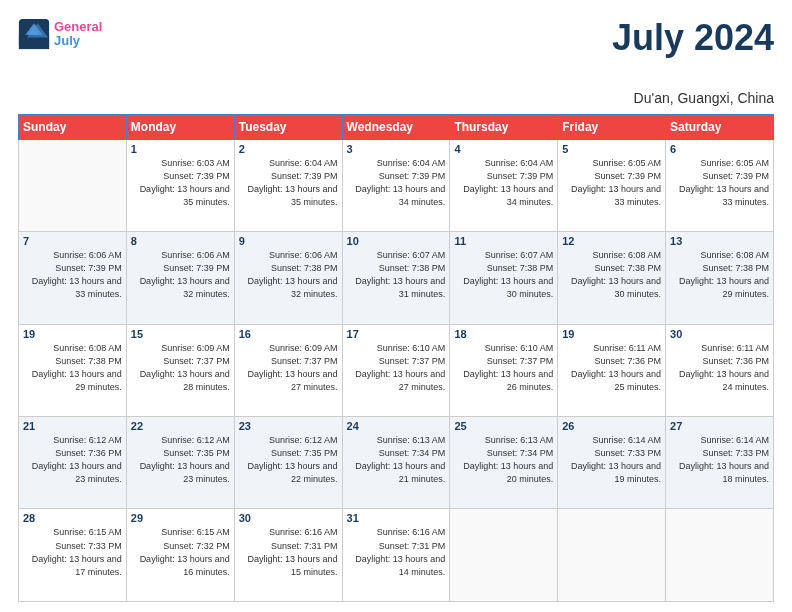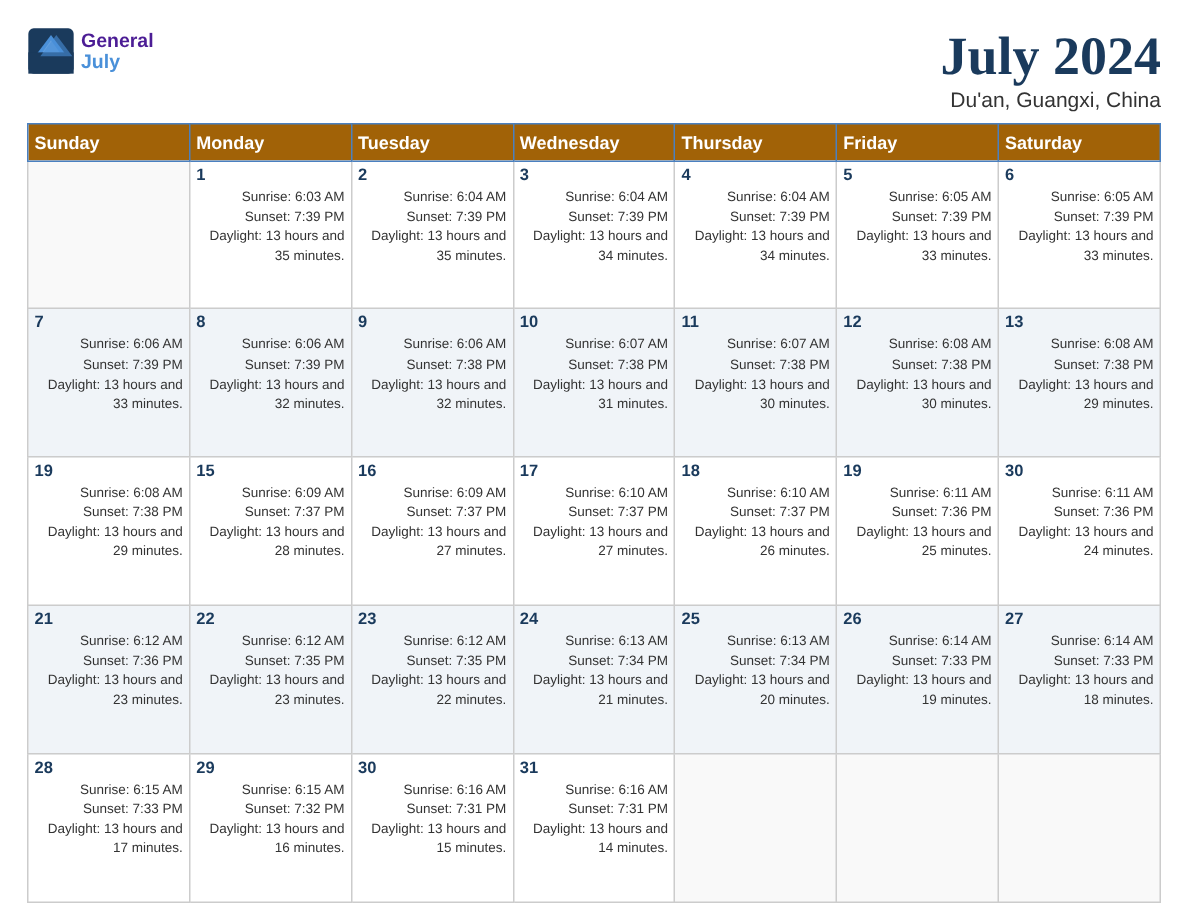--- a/index.html
+++ b/index.html
@@ -39,35 +39,35 @@
       height: 32px;
     }
     .title-block {
       text-align: right;
     }
     .month-title {
       font-size: 36px;
       font-weight: bold;
       color: #1a3a5c;
       line-height: 1.1;
-      font-family: Liberation Serif, serif;
     }
     .location {
       font-size: 14px;
       color: #333;
+      margin-top: 32px;
     }
     .calendar {
       flex: 1;
       border: 1px solid #ccc;
       border-collapse: collapse;
       width: 100%;
       table-layout: fixed;
     }
     .calendar th {
-      background: #a16207;
+      background: #ef4444;
       color: #fff;
       font-size: 12px;
       font-weight: bold;
       padding: 5px 4px;
       text-align: left;
       border: 1px solid #4a80c0;
     }
     .calendar td {
       border: 1px solid #ccc;
       vertical-align: top;
@@ -104,21 +104,21 @@
   <div class="header">
     <div class="logo">
       <svg class="logo-icon" viewBox="0 0 36 36">
         <rect x="1" y="1" width="34" height="34" rx="4" fill="#1a3a5c"></rect>
         <polygon points="18,6 30,22 6,22" fill="#4a90d9"></polygon>
         <polygon points="18,10 28,24 8,24" fill="#fff" opacity="0.15"></polygon>
         <rect x="1" y="19" width="34" height="16" rx="0" fill="#1a3a5c"></rect>
         <polygon points="22,6 34,22 10,22" fill="#4a90d9" opacity="0.6"></polygon>
       </svg>
       <div>
-        <div class="logo-text" style="color:#4c1d95;font-size:13px;">General</div>
+        <div class="logo-text" style="color:#ec4899;font-size:13px;">General</div>
         <div class="logo-text" style="color:#4a90d9;font-size:13px;">July</div>
       </div>
     </div>
     <div class="title-block">
       <div class="month-title">July 2024</div>
       <div class="location">Du'an, Guangxi, China</div>
     </div>
   </div>
 
   <table class="calendar">

